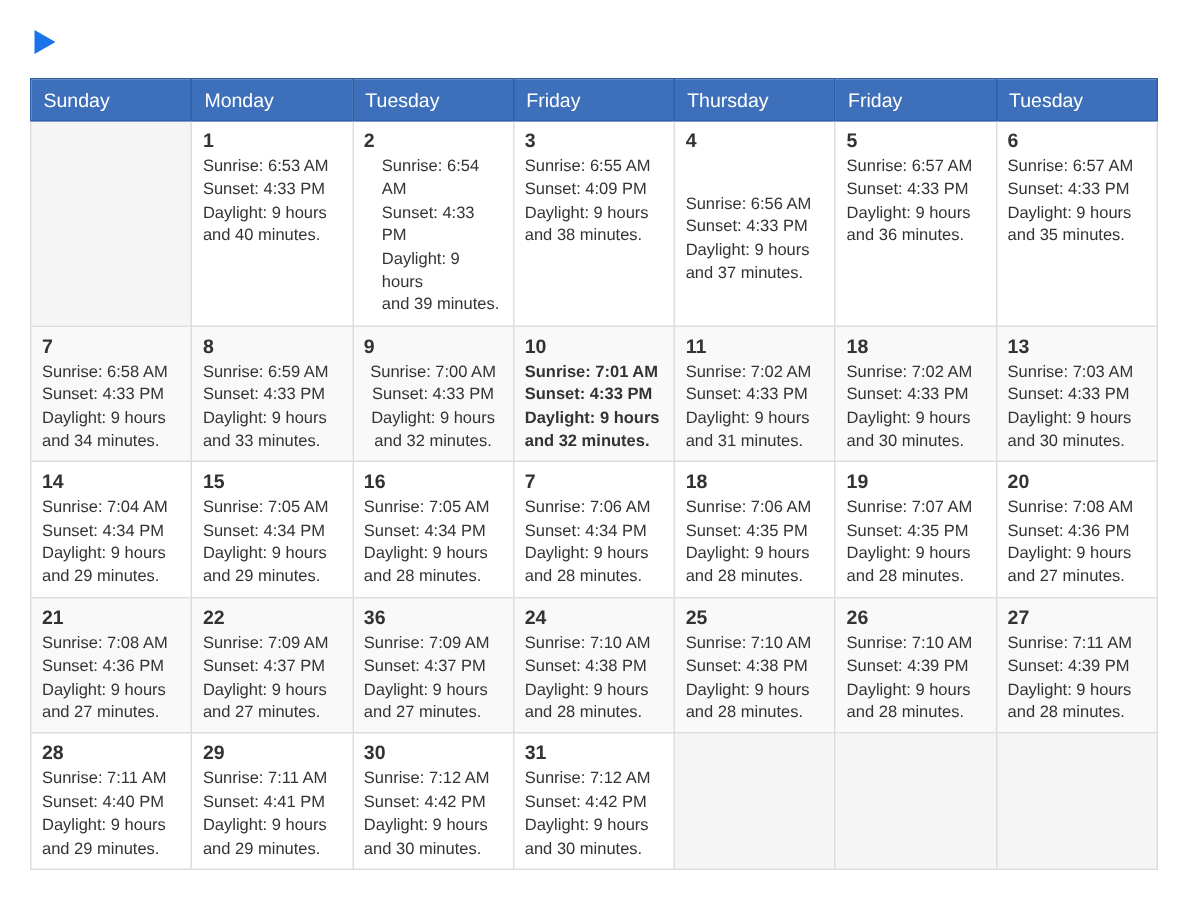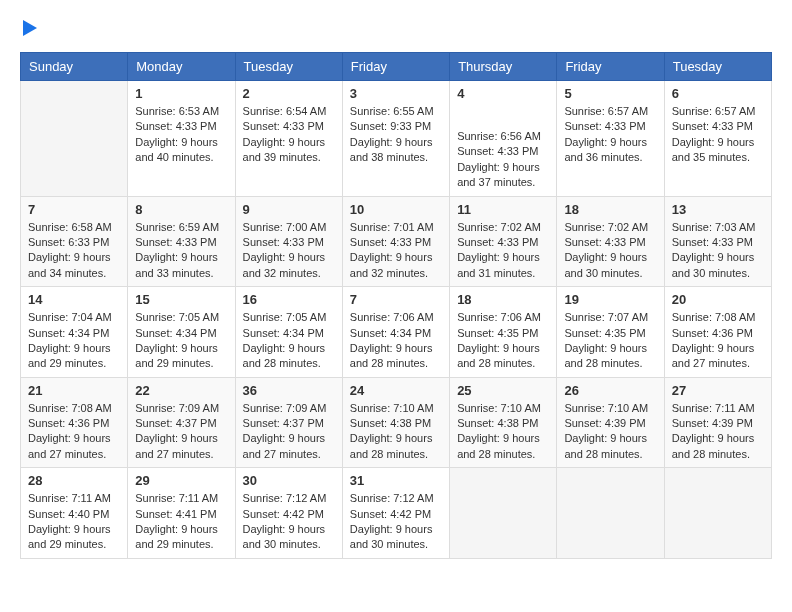--- a/index.html
+++ b/index.html
@@ -135,29 +135,29 @@
         <td class="empty-cell"></td>
         <td>
           <span class="day-number">1</span>
           <div class="day-info" style="white-space: pre-line;">Sunrise: 6:53 AM
 Sunset: 4:33 PM
 Daylight: 9 hours
 and 40 minutes.</div>
         </td>
         <td>
           <span class="day-number">2</span>
-          <div class="day-info" style="white-space: pre-line;">Sunrise: 6:54 AM
+          <div class="day-info" style="white-space: pre-line; margin-left: 12px;">Sunrise: 6:54 AM
 Sunset: 4:33 PM
 Daylight: 9 hours
 and 39 minutes.</div>
         </td>
         <td>
           <span class="day-number">3</span>
           <div class="day-info" style="white-space: pre-line;">Sunrise: 6:55 AM
-Sunset: 9:33 PM
+Sunset: 4:09 PM
 Daylight: 9 hours
 and 38 minutes.</div>
         </td>
         <td>
           <span class="day-number">4</span>
           <div class="day-info" style="white-space: pre-line; margin-top: 28px;">Sunrise: 6:56 AM
 Sunset: 4:33 PM
 Daylight: 9 hours
 and 37 minutes.</div>
         </td>
@@ -173,41 +173,41 @@
           <div class="day-info" style="white-space: pre-line;">Sunrise: 6:57 AM
 Sunset: 4:33 PM
 Daylight: 9 hours
 and 35 minutes.</div>
         </td>
       </tr>
       <tr>
         <td>
           <span class="day-number">7</span>
           <div class="day-info" style="white-space: pre-line;">Sunrise: 6:58 AM
-Sunset: 6:33 PM
+Sunset: 4:33 PM
 Daylight: 9 hours
 and 34 minutes.</div>
         </td>
         <td>
           <span class="day-number">8</span>
           <div class="day-info" style="white-space: pre-line;">Sunrise: 6:59 AM
 Sunset: 4:33 PM
 Daylight: 9 hours
 and 33 minutes.</div>
         </td>
         <td>
           <span class="day-number">9</span>
-          <div class="day-info" style="white-space: pre-line;">Sunrise: 7:00 AM
+          <div class="day-info" style="white-space: pre-line; text-align: center;">Sunrise: 7:00 AM
 Sunset: 4:33 PM
 Daylight: 9 hours
 and 32 minutes.</div>
         </td>
         <td>
           <span class="day-number">10</span>
-          <div class="day-info" style="white-space: pre-line;">Sunrise: 7:01 AM
+          <div class="day-info" style="white-space: pre-line; font-weight: bold;">Sunrise: 7:01 AM
 Sunset: 4:33 PM
 Daylight: 9 hours
 and 32 minutes.</div>
         </td>
         <td>
           <span class="day-number">11</span>
           <div class="day-info" style="white-space: pre-line;">Sunrise: 7:02 AM
 Sunset: 4:33 PM
 Daylight: 9 hours
 and 31 minutes.</div>

